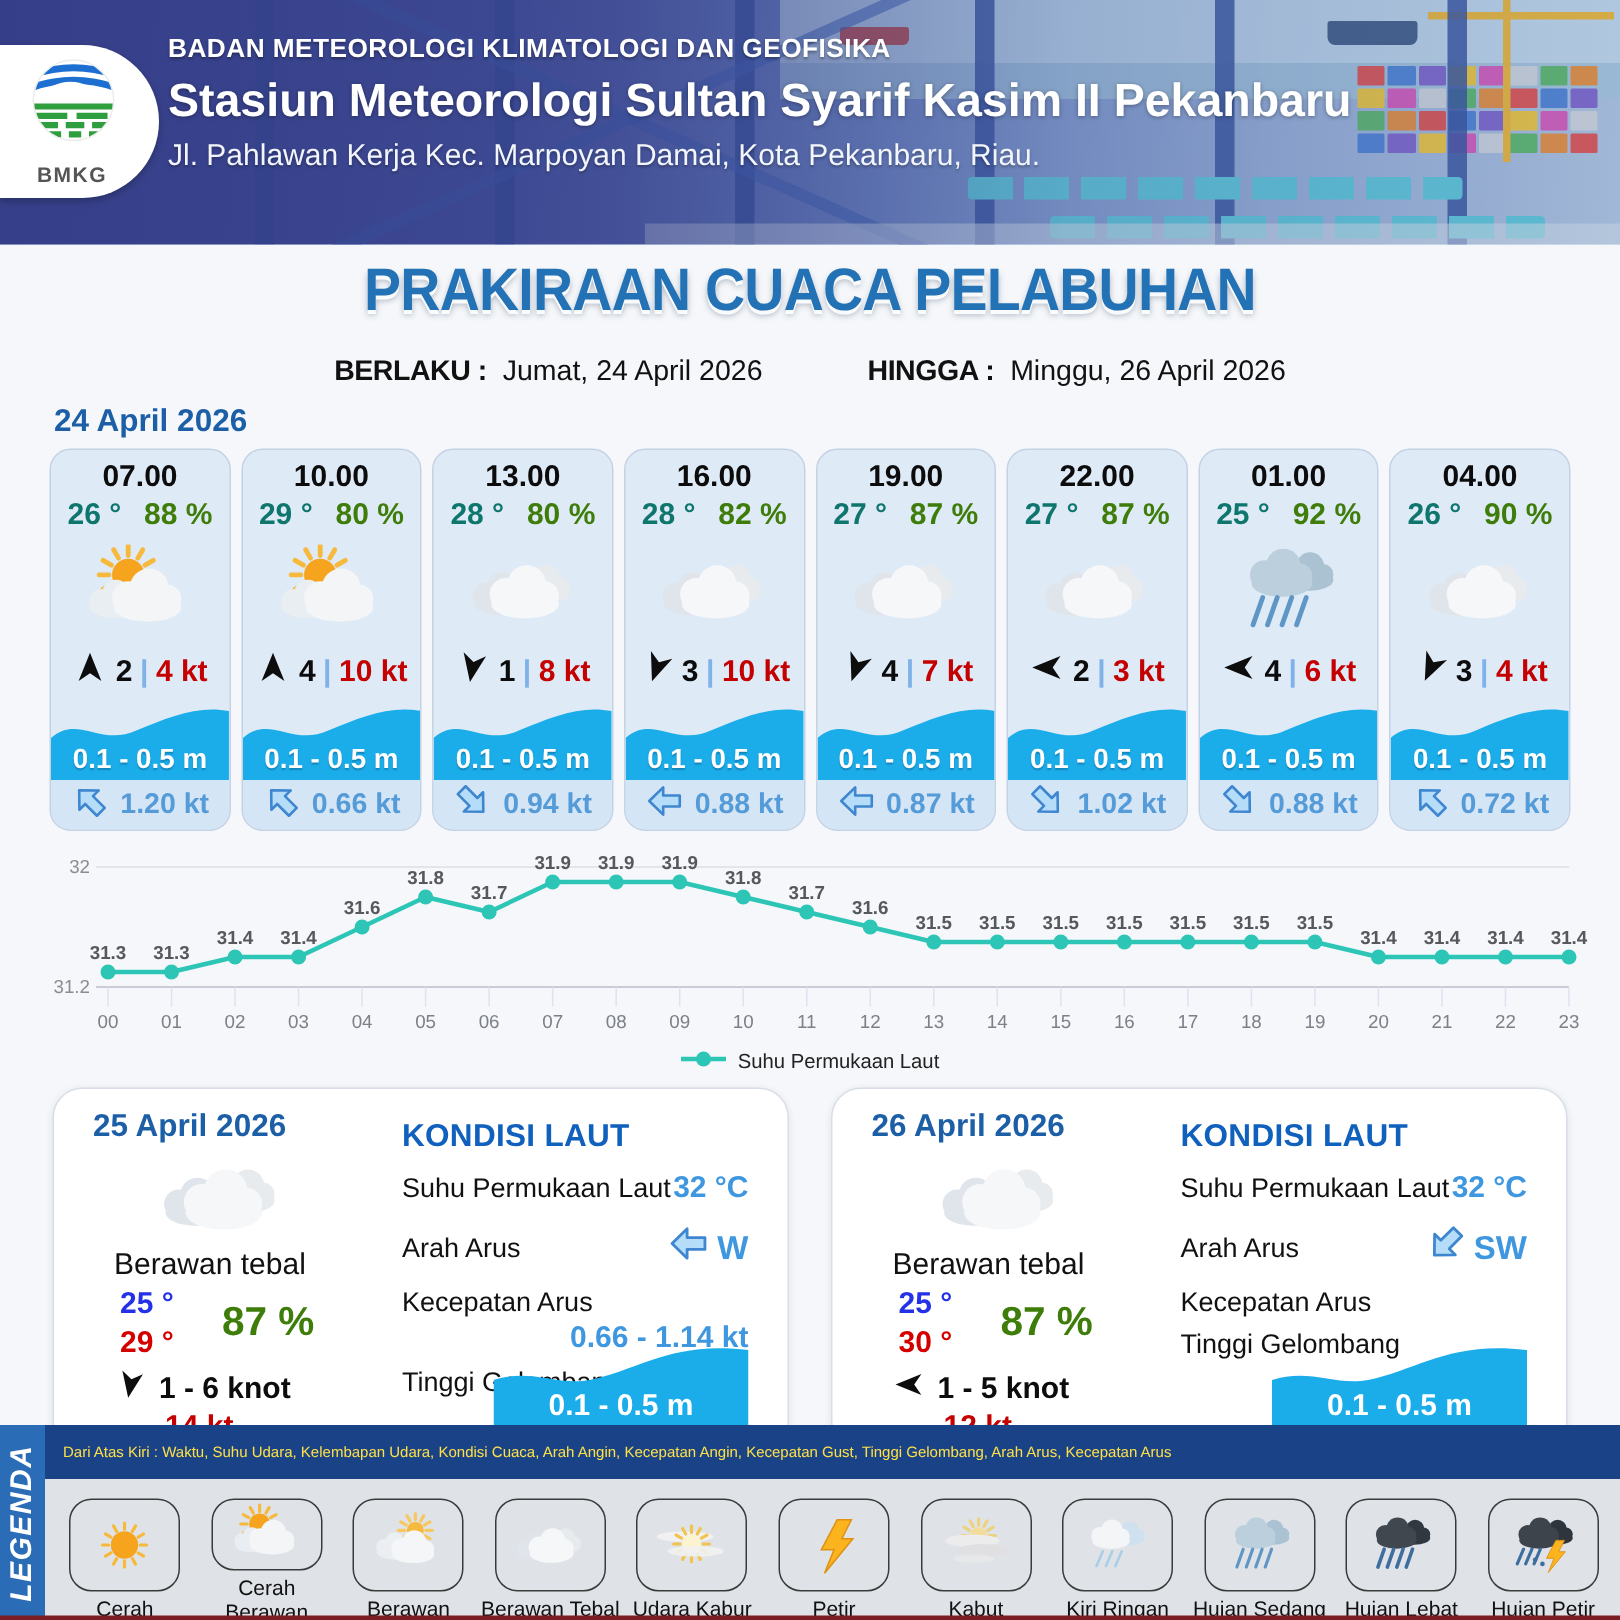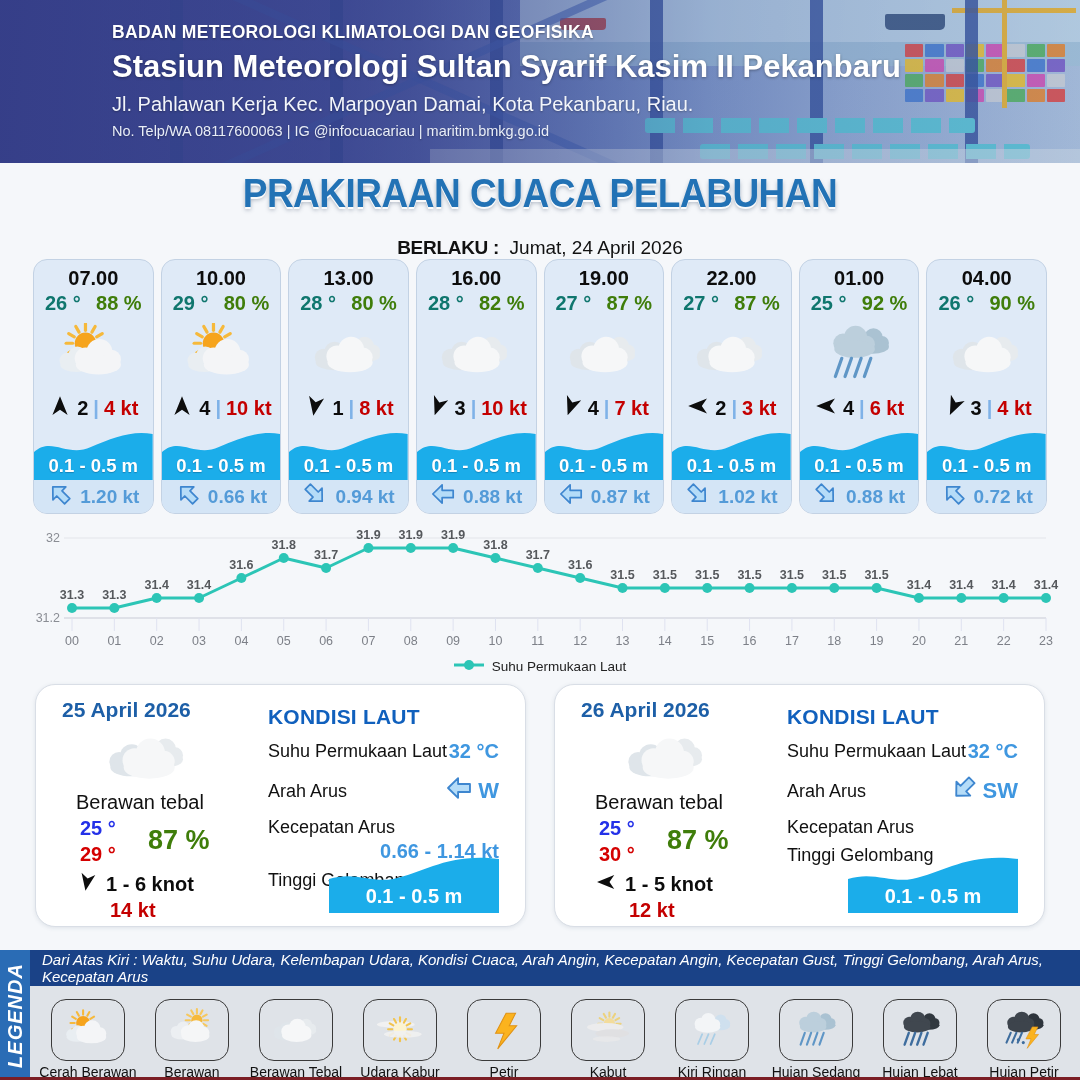--- a/index.html
+++ b/index.html
@@ -94,21 +94,21 @@
     font-size:20px;font-weight:bold;}
 
   
   .legend-strip{position:absolute;left:0;right:0;bottom:0;height:130px;background:#dfe3e8;}
   .legend-ribbon{position:absolute;left:0;top:0;bottom:0;width:30px;background:#2a6cb5;
     display:flex;align-items:center;justify-content:center;}
   .legend-ribbon span{transform:rotate(-90deg);white-space:nowrap;color:#fff;font-weight:bold;
     font-style:italic;font-size:20px;letter-spacing:1px;}
   .legend-bar{position:absolute;left:30px;right:0;top:0;height:36px;background:#1a4287;
     display:flex;align-items:center;padding-left:12px;box-sizing:border-box;}
-  .legend-bar span{color:#ffffff;font-style:italic;font-size:15px;}
+  .legend-bar span{color:#fde047;font-size:10px;}
   .legend-tiles{position:absolute;left:36px;right:4px;top:40px;bottom:0;display:flex;}
   .legend-item{flex:1;display:flex;flex-direction:column;align-items:center;}
   .legend-tile{width:72px;height:64px;border:1.6px solid #3a3a3a;border-radius:15px;margin-top:9px;
     display:flex;align-items:center;justify-content:center;}
   .legend-label{margin-top:3px;font-size:14px;color:#111;text-align:center;}
   .bottom-line{position:absolute;left:0;right:0;bottom:0;height:3px;background:#7b1e24;z-index:3;}
 </style>
 </head>
 <body>
 
@@ -161,36 +161,58 @@
     <div class="hd-mullion" style="left:650px"></div>
     <div class="hd-mullion" style="left:810px"></div>
     <div class="hd-mullion" style="left:965px"></div>
     <div class="hd-brace" style="left:180px;top:75px;width:480px;transform:rotate(24deg)"></div>
     <div class="hd-brace" style="left:180px;top:75px;width:480px;transform:rotate(-24deg)"></div>
     <div class="hd-chairs" style="left:645px;top:118px;width:330px"></div>
     <div class="hd-chairs" style="left:700px;top:144px;width:330px"></div>
     <div class="hd-floor"></div>
     <div class="hd-overlay"></div>
 
+    <div class="logo-capsule">
+      <svg width="66" height="66" viewBox="0 0 64 64">
+        <defs>
+            <clipPath id="lc">
+              <circle cx="32" cy="28" r="26"></circle>
+            </clipPath>
+          </defs>
+        <g clip-path="url(#lc)">
+          <rect width="64" height="56" fill="#fff"></rect>
+          <path d="M4 12 Q32 2 60 12" stroke="#1d6fd1" stroke-width="4.5" fill="none"></path>
+          <path d="M4 20 Q32 10 60 20" stroke="#1d6fd1" stroke-width="4.5" fill="none"></path>
+          <ellipse cx="30" cy="24" rx="15" ry="8" fill="#fff"></ellipse>
+          <line x1="6" y1="32" x2="58" y2="32" stroke="#2f9e3f" stroke-width="4"></line>
+          <line x1="8" y1="38" x2="56" y2="38" stroke="#2f9e3f" stroke-width="4" stroke-dasharray="20 6"></line>
+          <line x1="10" y1="44" x2="54" y2="44" stroke="#2f9e3f" stroke-width="4" stroke-dasharray="12 5"></line>
+          <line x1="16" y1="50" x2="48" y2="50" stroke="#2f9e3f" stroke-width="4" stroke-dasharray="8 5"></line>
+        </g>
+        <circle cx="32" cy="28" r="26" fill="none" stroke="#ececec" stroke-width="1"></circle>
+      </svg>
+      <div class="logo-label">BMKG</div>
+    </div>
 
     <div class="hd-text">
       <div class="hd-agency">BADAN METEOROLOGI KLIMATOLOGI DAN GEOFISIKA</div>
       <div class="hd-station">Stasiun Meteorologi Sultan Syarif Kasim II Pekanbaru</div>
       <div class="hd-address">Jl. Pahlawan Kerja Kec. Marpoyan Damai, Kota Pekanbaru, Riau.</div>
-      <div class="hd-contact">No. Telp/WA 08117600063 | IG @infocuacariau | maritim.bmkg.go.id</div>
     </div>
   </div>
 
   <div class="title-wrap">
     <div class="main-title">PRAKIRAAN CUACA PELABUHAN</div>
     <div class="valid-row">
       <div><b>BERLAKU :</b>&nbsp;&nbsp;<span>Jumat, 24 April 2026</span></div>
-    </div>
-  </div>
-
+      <div><b>HINGGA :</b>&nbsp;&nbsp;<span>Minggu, 26 April 2026</span></div>
+    </div>
+  </div>
+
+  <div class="forecast-date">24 April 2026</div>
 
   <div class="cards-row" id="cards-row">
   <div class="hour-card">
     <div class="hc-time">07.00</div>
     <div class="hc-row2">
       <span class="hc-temp">26 °</span>
       <span class="hc-hum">88 %</span>
     </div>
     <div class="hc-icon">
           <svg width="86" height="62" viewBox="-40 -28 80 56">
@@ -890,20 +912,42 @@
 </div>
 
   <div class="legend-strip">
     <div class="legend-ribbon">
       <span>LEGENDA</span>
     </div>
     <div class="legend-bar">
       <span>Dari Atas Kiri : Waktu, Suhu Udara, Kelembapan Udara, Kondisi Cuaca, Arah Angin, Kecepatan Angin, Kecepatan Gust, Tinggi Gelombang, Arah Arus, Kecepatan Arus</span>
     </div>
     <div class="legend-tiles" id="legend-tiles">
+  <div class="legend-item">
+    <div class="legend-tile">
+            <svg width="56" height="46" viewBox="-40 -28 80 56">
+              <g transform="translate(0,0)">
+                <line x1="15.0" y1="0.0" x2="21.0" y2="0.0" stroke="#f6b93b" stroke-width="3" stroke-linecap="round"></line>
+                <line x1="13.0" y1="7.5" x2="18.2" y2="10.5" stroke="#f6b93b" stroke-width="3" stroke-linecap="round"></line>
+                <line x1="7.5" y1="13.0" x2="10.5" y2="18.2" stroke="#f6b93b" stroke-width="3" stroke-linecap="round"></line>
+                <line x1="0.0" y1="15.0" x2="0.0" y2="21.0" stroke="#f6b93b" stroke-width="3" stroke-linecap="round"></line>
+                <line x1="-7.5" y1="13.0" x2="-10.5" y2="18.2" stroke="#f6b93b" stroke-width="3" stroke-linecap="round"></line>
+                <line x1="-13.0" y1="7.5" x2="-18.2" y2="10.5" stroke="#f6b93b" stroke-width="3" stroke-linecap="round"></line>
+                <line x1="-15.0" y1="0.0" x2="-21.0" y2="0.0" stroke="#f6b93b" stroke-width="3" stroke-linecap="round"></line>
+                <line x1="-13.0" y1="-7.5" x2="-18.2" y2="-10.5" stroke="#f6b93b" stroke-width="3" stroke-linecap="round"></line>
+                <line x1="-7.5" y1="-13.0" x2="-10.5" y2="-18.2" stroke="#f6b93b" stroke-width="3" stroke-linecap="round"></line>
+                <line x1="-0.0" y1="-15.0" x2="-0.0" y2="-21.0" stroke="#f6b93b" stroke-width="3" stroke-linecap="round"></line>
+                <line x1="7.5" y1="-13.0" x2="10.5" y2="-18.2" stroke="#f6b93b" stroke-width="3" stroke-linecap="round"></line>
+                <line x1="13.0" y1="-7.5" x2="18.2" y2="-10.5" stroke="#f6b93b" stroke-width="3" stroke-linecap="round"></line>
+                <circle r="13" fill="#f6a41d"></circle>
+              </g>
+            </svg>
+          </div>
+    <div class="legend-label">Cerah</div>
+  </div>
 
   <div class="legend-item">
     <div class="legend-tile">
             <svg width="56" height="46" viewBox="-40 -28 80 56">
               <g transform="translate(-7,-10)">
                 <line x1="12.0" y1="0.0" x2="18.0" y2="0.0" stroke="#f6b93b" stroke-width="3" stroke-linecap="round"></line>
                 <line x1="10.4" y1="6.0" x2="15.6" y2="9.0" stroke="#f6b93b" stroke-width="3" stroke-linecap="round"></line>
                 <line x1="6.0" y1="10.4" x2="9.0" y2="15.6" stroke="#f6b93b" stroke-width="3" stroke-linecap="round"></line>
                 <line x1="0.0" y1="12.0" x2="0.0" y2="18.0" stroke="#f6b93b" stroke-width="3" stroke-linecap="round"></line>
                 <line x1="-6.0" y1="10.4" x2="-9.0" y2="15.6" stroke="#f6b93b" stroke-width="3" stroke-linecap="round"></line>

